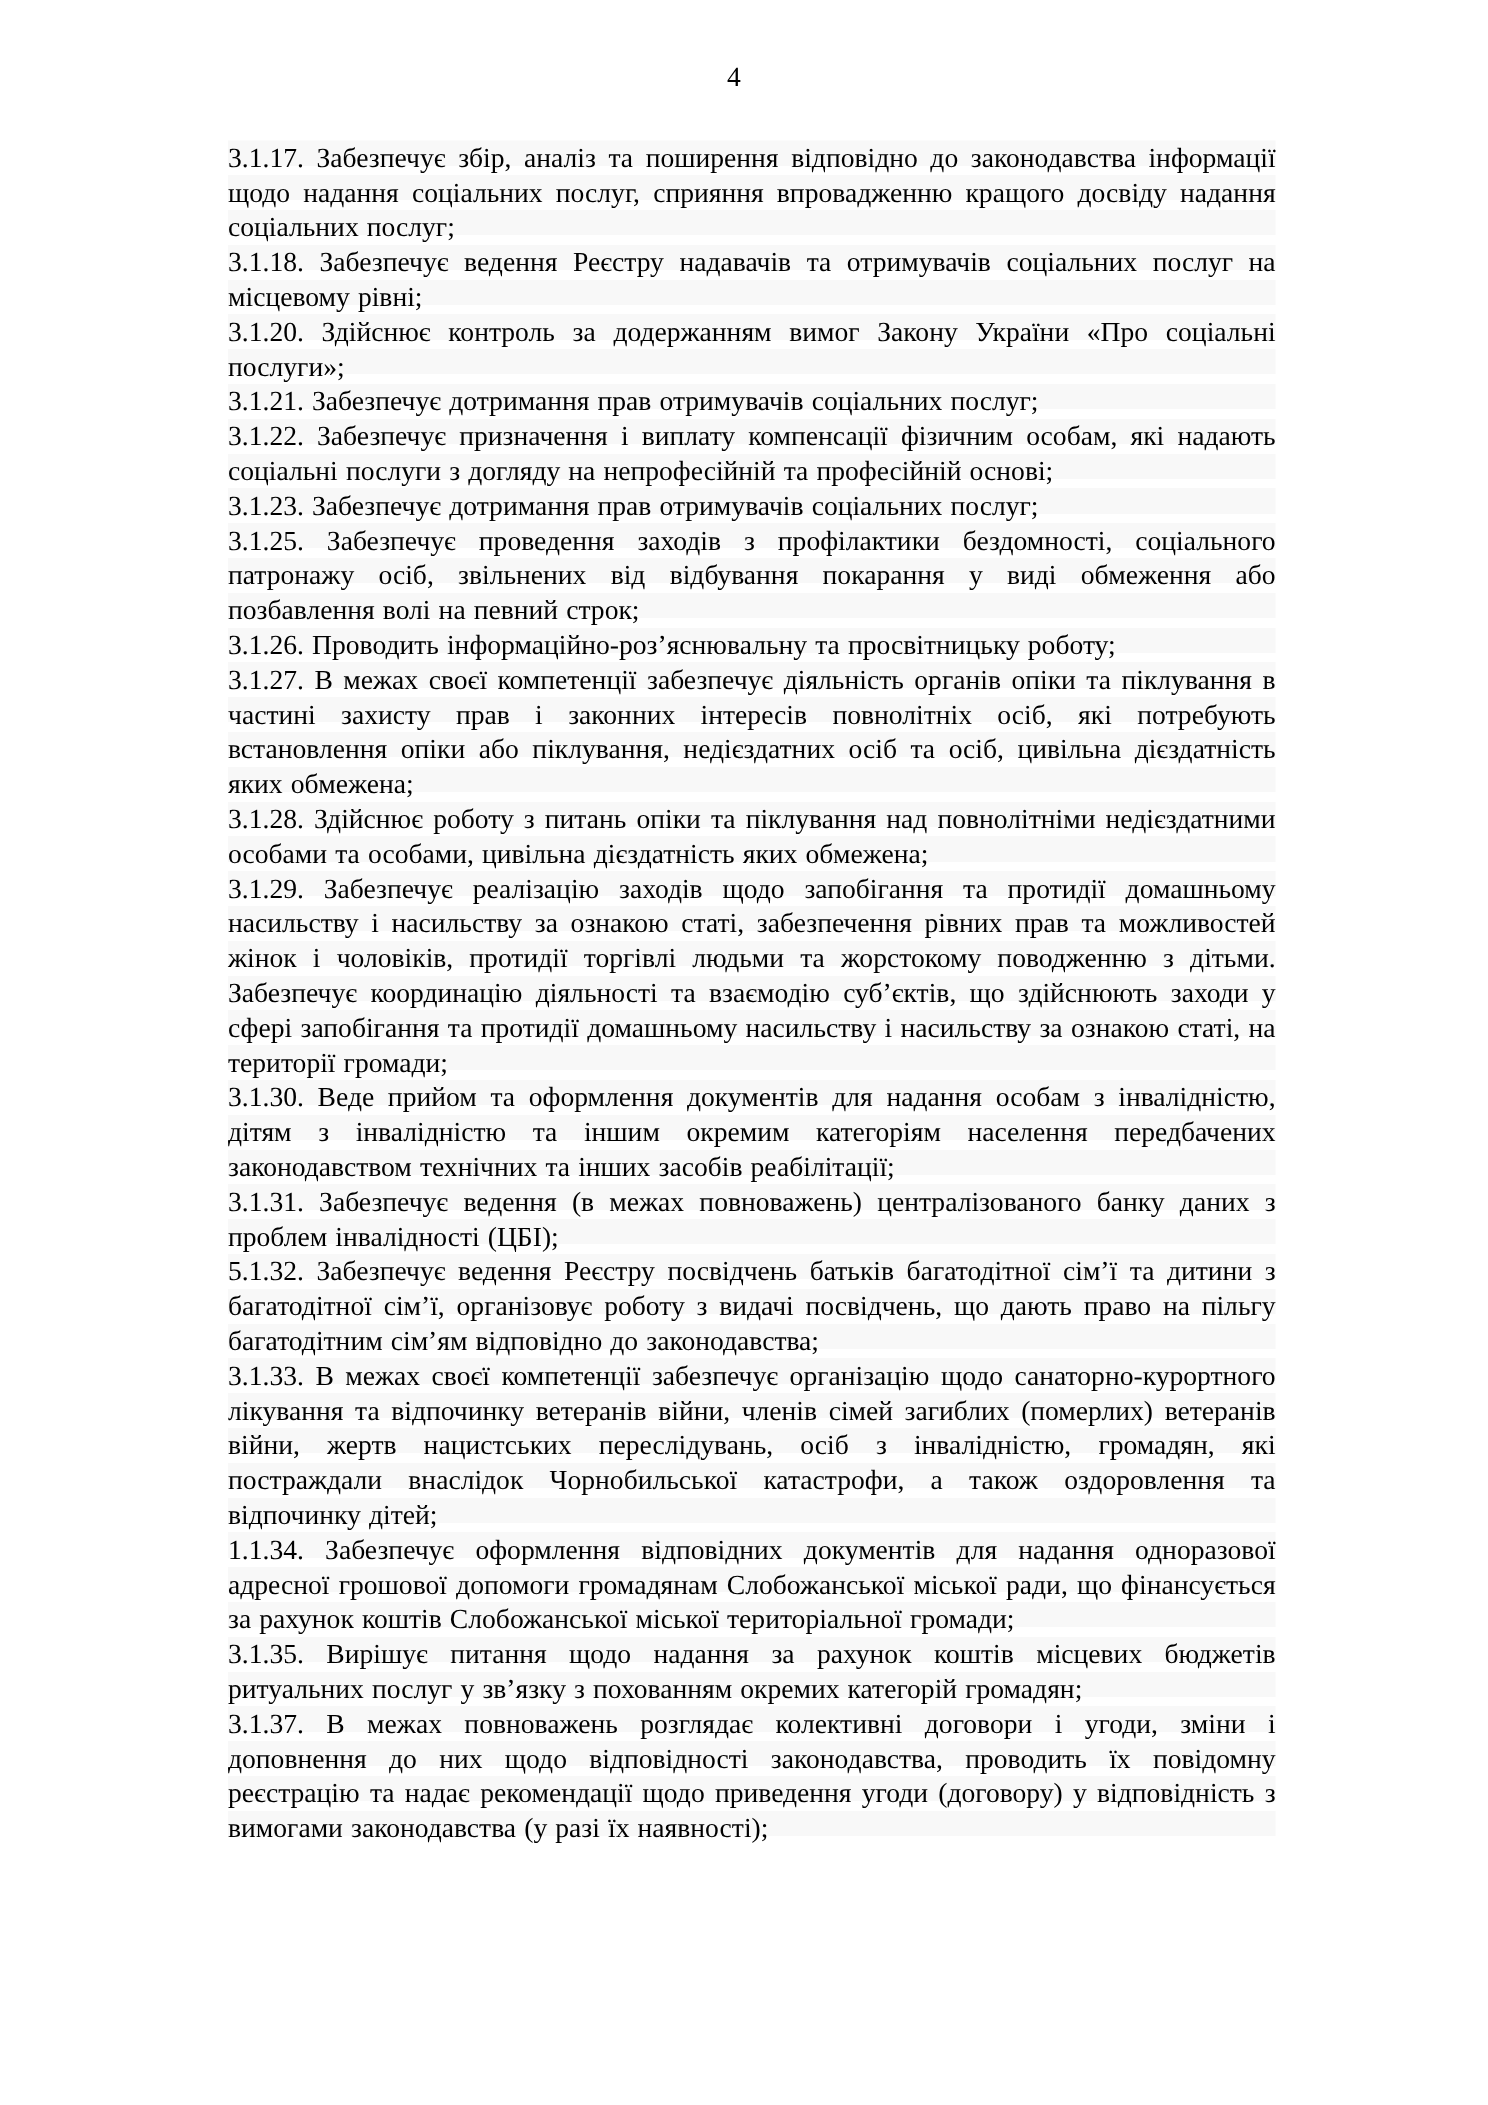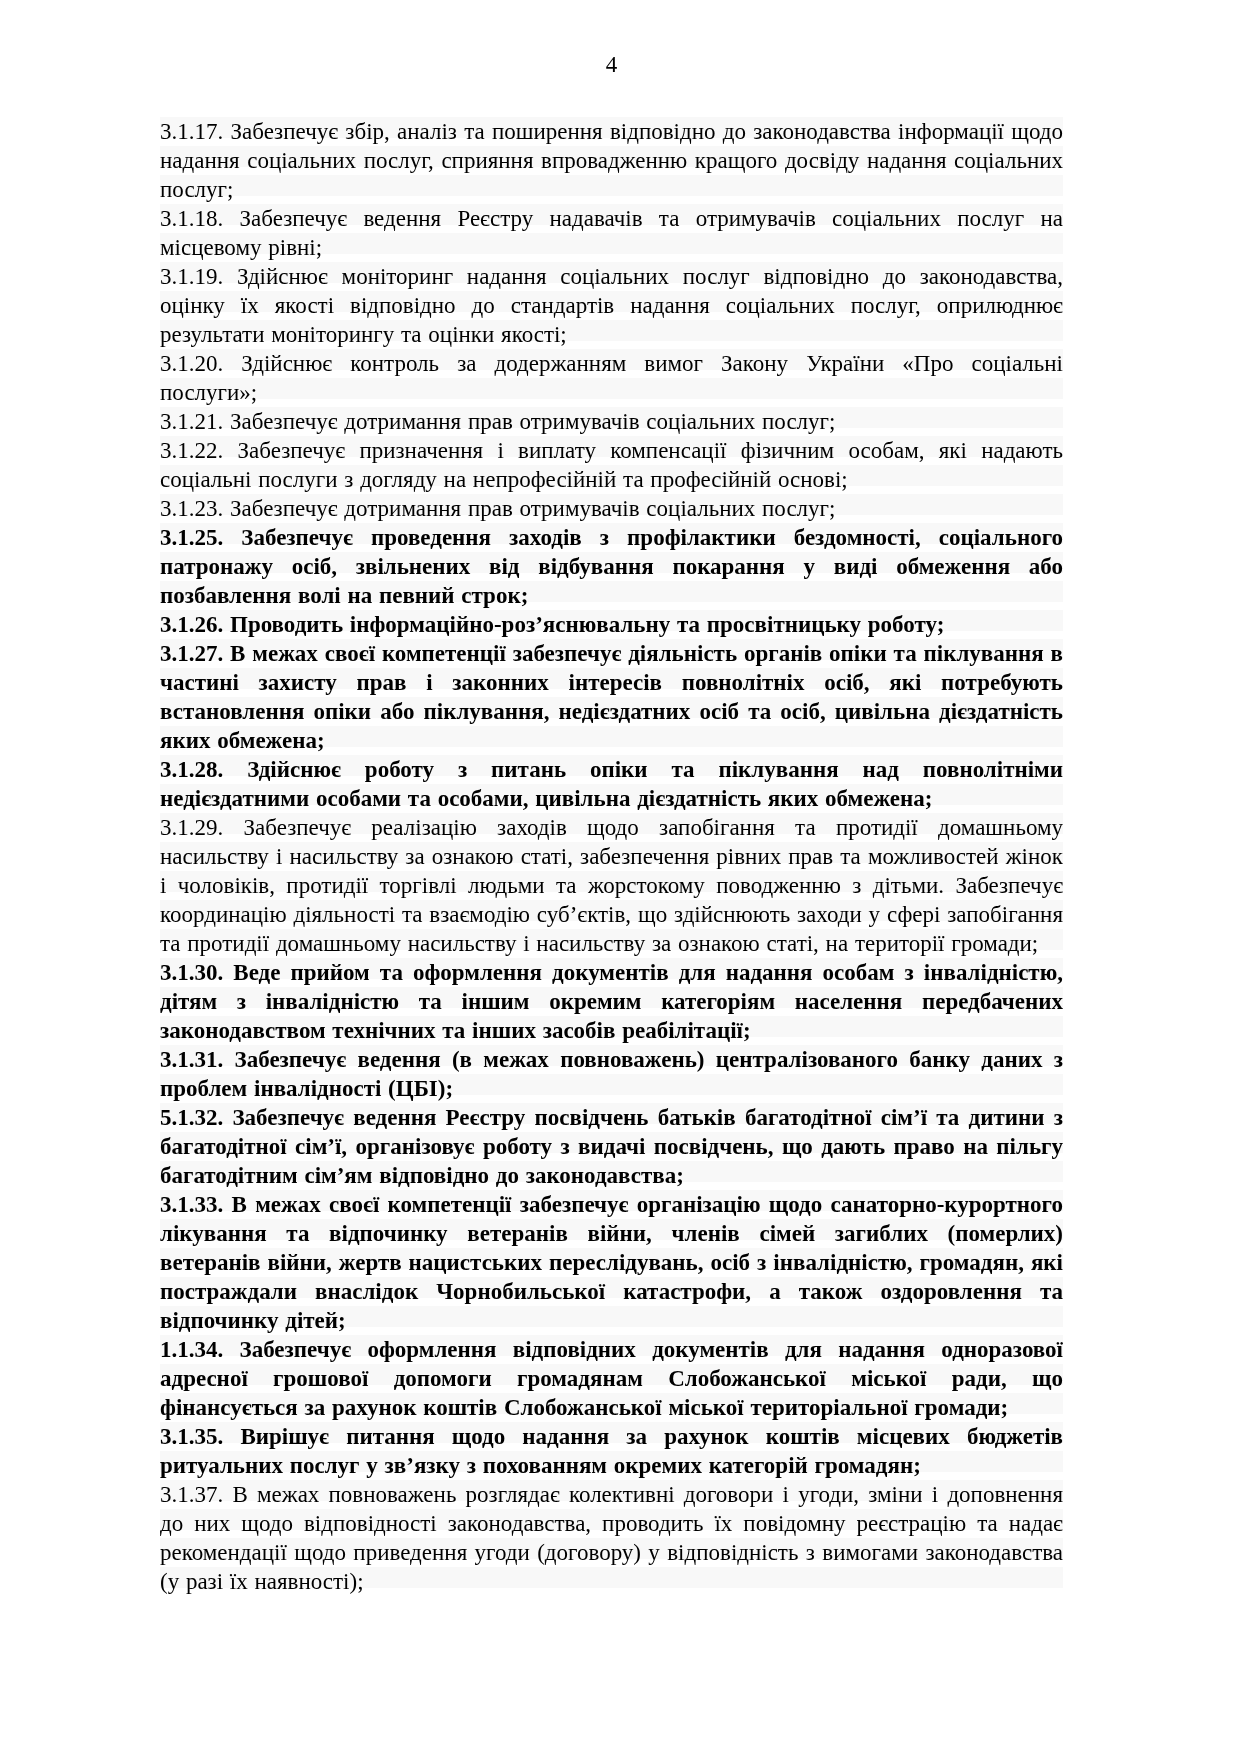--- a/index.html
+++ b/index.html
@@ -30,43 +30,43 @@
   .doc-body {
     margin-top: 38px;
     
     background: repeating-linear-gradient(
       to bottom,
       rgba(0,0,0,0.028) 0px,
       rgba(0,0,0,0.028) 21px,
       rgba(0,0,0,0) 21px,
       rgba(0,0,0,0) 29px
     );
+    margin-left: 30px;
   }
   .doc-body p.para {
     margin: 0;
     padding: 0;
     font-size: 23px;
     line-height: 29px;
     text-align: justify;
     word-spacing: 1px;
   }
   .doc-body p.para.bold {
-    font-weight: bold;
+    font-weight: normal;
   }
 </style>
 </head>
 <body>
 
 <div class="page">
   <div class="content">
     <div class="page-number">4</div>
     <div class="doc-body">
         <p class="para">3.1.17. Забезпечує збір, аналіз та поширення відповідно до законодавства інформації щодо надання соціальних послуг, сприяння впровадженню кращого досвіду надання соціальних послуг;</p>
         <p class="para">3.1.18. Забезпечує ведення Реєстру надавачів та отримувачів соціальних послуг на місцевому рівні;</p>
-        <p class="para">3.1.19. Здійснює моніторинг надання соціальних послуг відповідно до законодавства, оцінку їх якості відповідно до стандартів надання соціальних послуг, оприлюднює результати моніторингу та оцінки якості;</p>
         <p class="para">3.1.20. Здійснює контроль за додержанням вимог Закону України «Про соціальні послуги»;</p>
         <p class="para">3.1.21. Забезпечує дотримання прав отримувачів соціальних послуг;</p>
         <p class="para">3.1.22. Забезпечує призначення і виплату компенсації фізичним особам, які надають соціальні послуги з догляду на непрофесійній та професійній основі;</p>
         <p class="para">3.1.23. Забезпечує дотримання прав отримувачів соціальних послуг;</p>
         <p class="para bold">3.1.25. Забезпечує проведення заходів з профілактики бездомності, соціального патронажу осіб, звільнених від відбування покарання у виді обмеження або позбавлення волі на певний строк;</p>
         <p class="para bold">3.1.26. Проводить інформаційно-роз’яснювальну та просвітницьку роботу;</p>
         <p class="para bold">3.1.27. В межах своєї компетенції забезпечує діяльність органів опіки та піклування в частині захисту прав і законних інтересів повнолітніх осіб, які потребують встановлення опіки або піклування, недієздатних осіб та осіб, цивільна дієздатність яких обмежена;</p>
         <p class="para bold">3.1.28. Здійснює роботу з питань опіки та піклування над повнолітніми недієздатними особами та особами, цивільна дієздатність яких обмежена;</p>
         <p class="para">3.1.29. Забезпечує реалізацію заходів щодо запобігання та протидії домашньому насильству і насильству за ознакою статі, забезпечення рівних прав та можливостей жінок і чоловіків, протидії торгівлі людьми та жорстокому поводженню з дітьми. Забезпечує координацію діяльності та взаємодію суб’єктів, що здійснюють заходи у сфері запобігання та протидії домашньому насильству і насильству за ознакою статі, на території громади;</p>
         <p class="para bold">3.1.30. Веде прийом та оформлення документів для надання особам з інвалідністю, дітям з інвалідністю та іншим окремим категоріям населення передбачених законодавством технічних та інших засобів реабілітації;</p>

